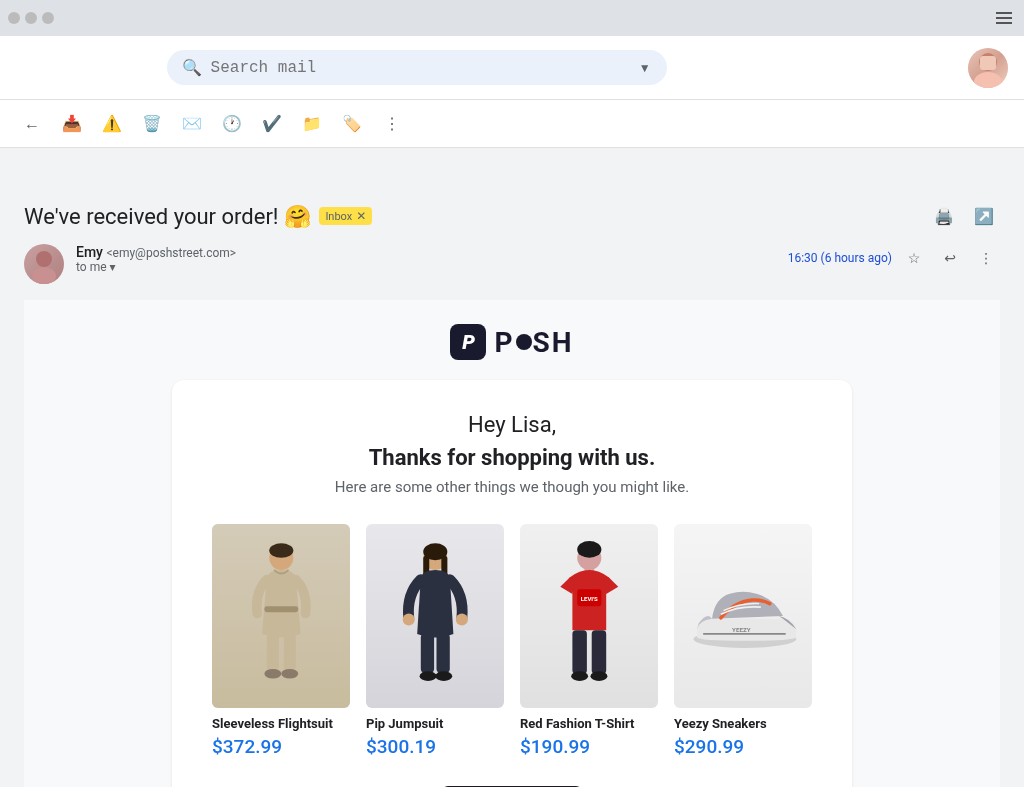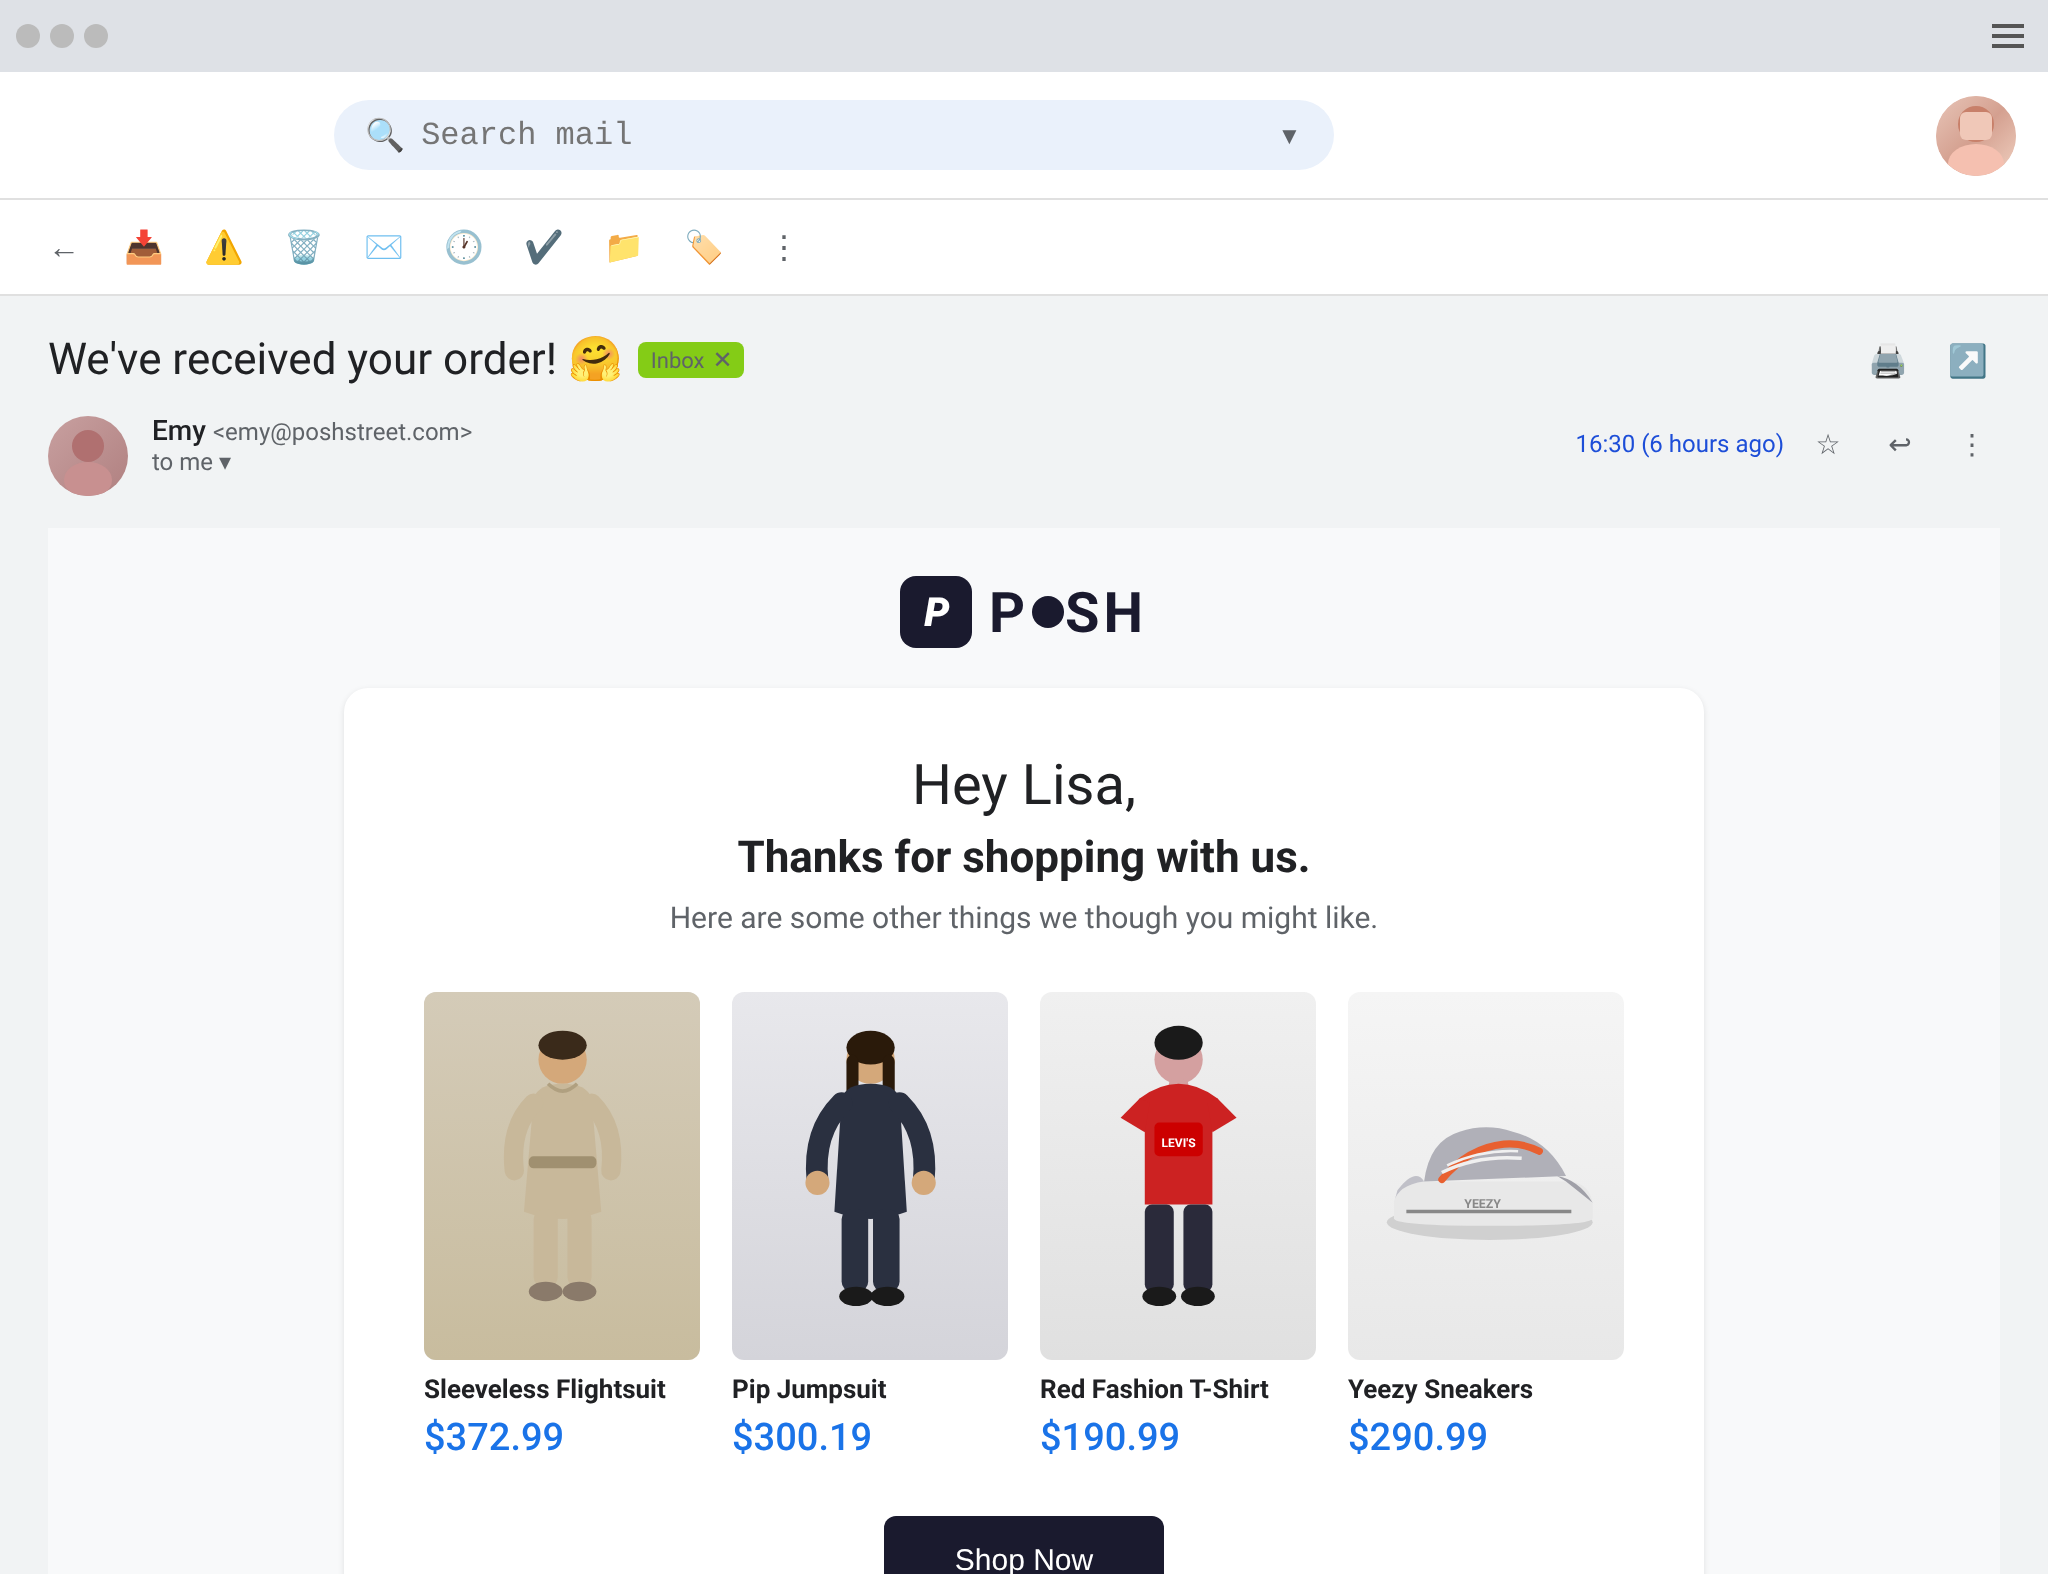--- a/index.html
+++ b/index.html
@@ -135,28 +135,29 @@
       height: calc(787px - 36px - 64px - 48px);
       overflow-y: auto;
     }
 
     
     .email-subject-row {
       display: flex;
       align-items: center;
       margin-bottom: 12px;
       gap: 8px;
+      margin-top: 36px;
     }
     .email-subject-title {
       font-size: 22px;
       font-weight: 400;
       color: #202124;
     }
     .inbox-badge {
-      background: #84cc16;
+      background: #fde047;
       color: #5f6368;
       font-size: 11px;
       padding: 2px 6px;
       border-radius: 4px;
       display: flex;
       align-items: center;
       gap: 4px;
     }
     .inbox-badge .close-x {
       cursor: pointer;
@@ -285,21 +286,21 @@
 
     .posh-card {
       background: white;
       border-radius: 12px;
       margin: 0 auto;
       max-width: 680px;
       padding: 32px 40px;
       box-shadow: 0 1px 3px rgba(0,0,0,0.1);
     }
     .posh-greeting {
-      font-size: 28px;
+      font-size: 22px;
       font-weight: 400;
       color: #202124;
       text-align: center;
       margin-bottom: 8px;
     }
     .posh-thanks {
       font-size: 22px;
       font-weight: 700;
       color: #202124;
       text-align: center;

